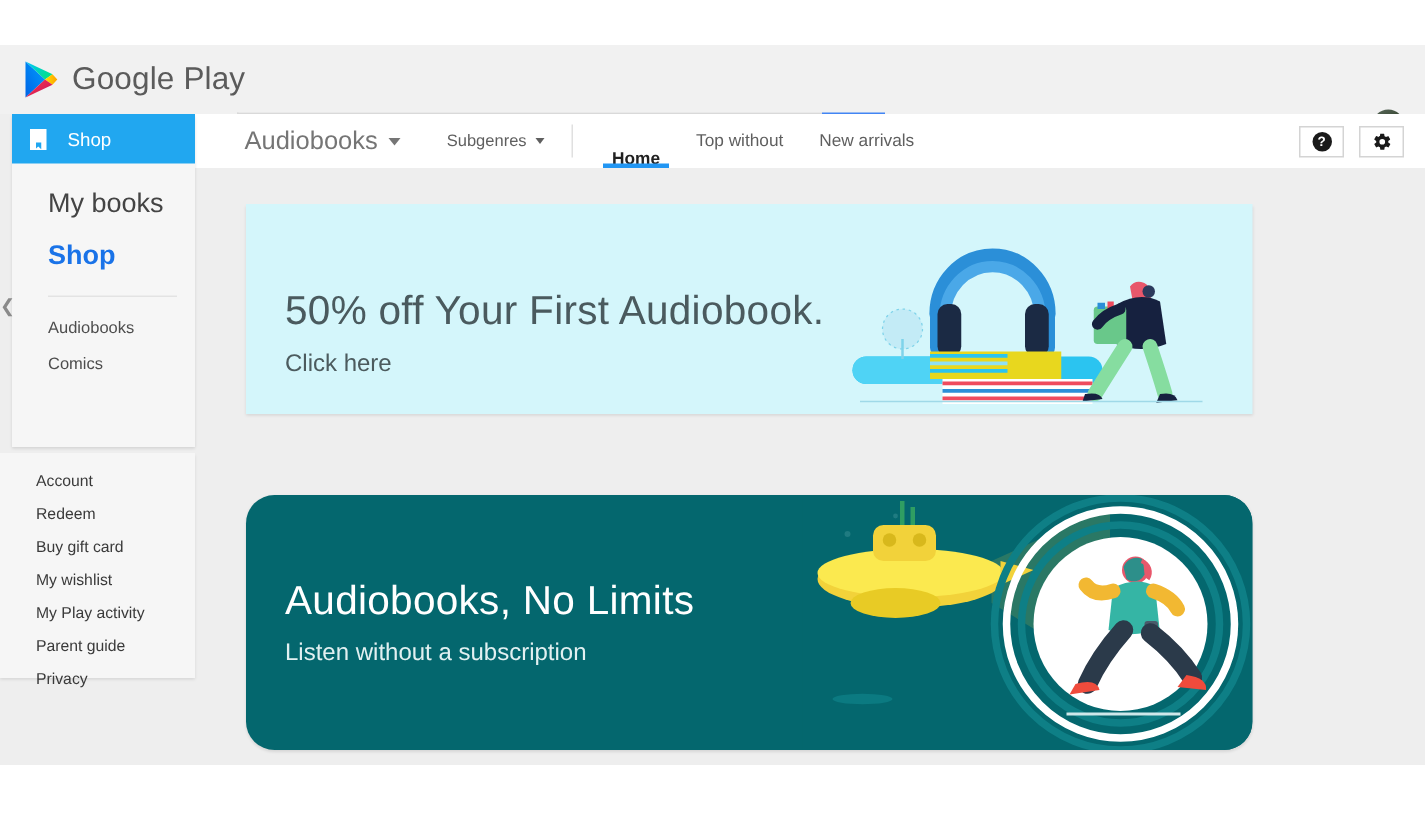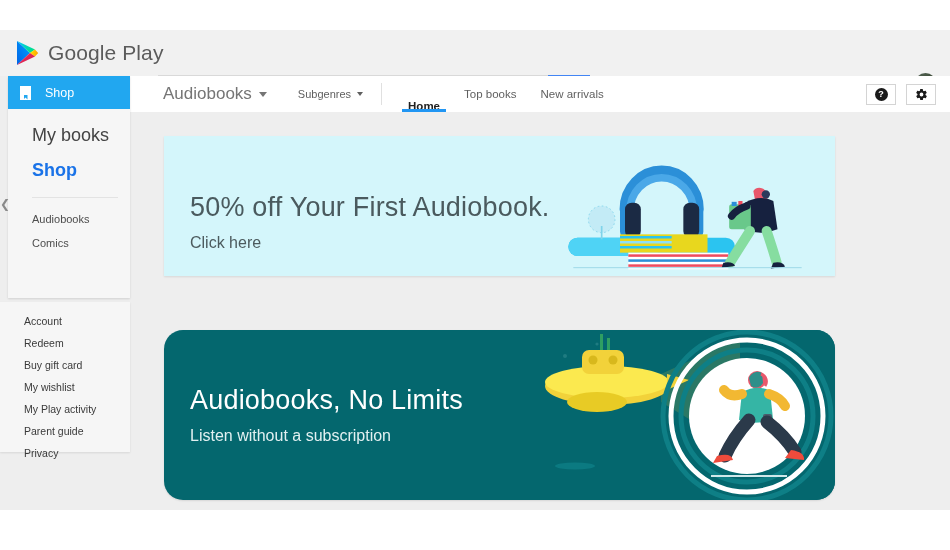--- a/index.html
+++ b/index.html
@@ -202,21 +202,21 @@
     <div class="subgenres">
       <span>Subgenres</span>
       <span class="caret-sm"></span>
     </div>
     <div class="vdiv"></div>
     <div class="tabs">
       <div class="tab active">
         <span>Home</span>
       </div>
       <div class="tab">
-        <span>Top books</span>
+        <span>Top without</span>
       </div>
       <div class="tab">
         <span>New arrivals</span>
       </div>
     </div>
     <div class="subnav-actions">
       <div class="sq-btn">
         <span class="help-dot">?</span>
       </div>
       <div class="sq-btn">

